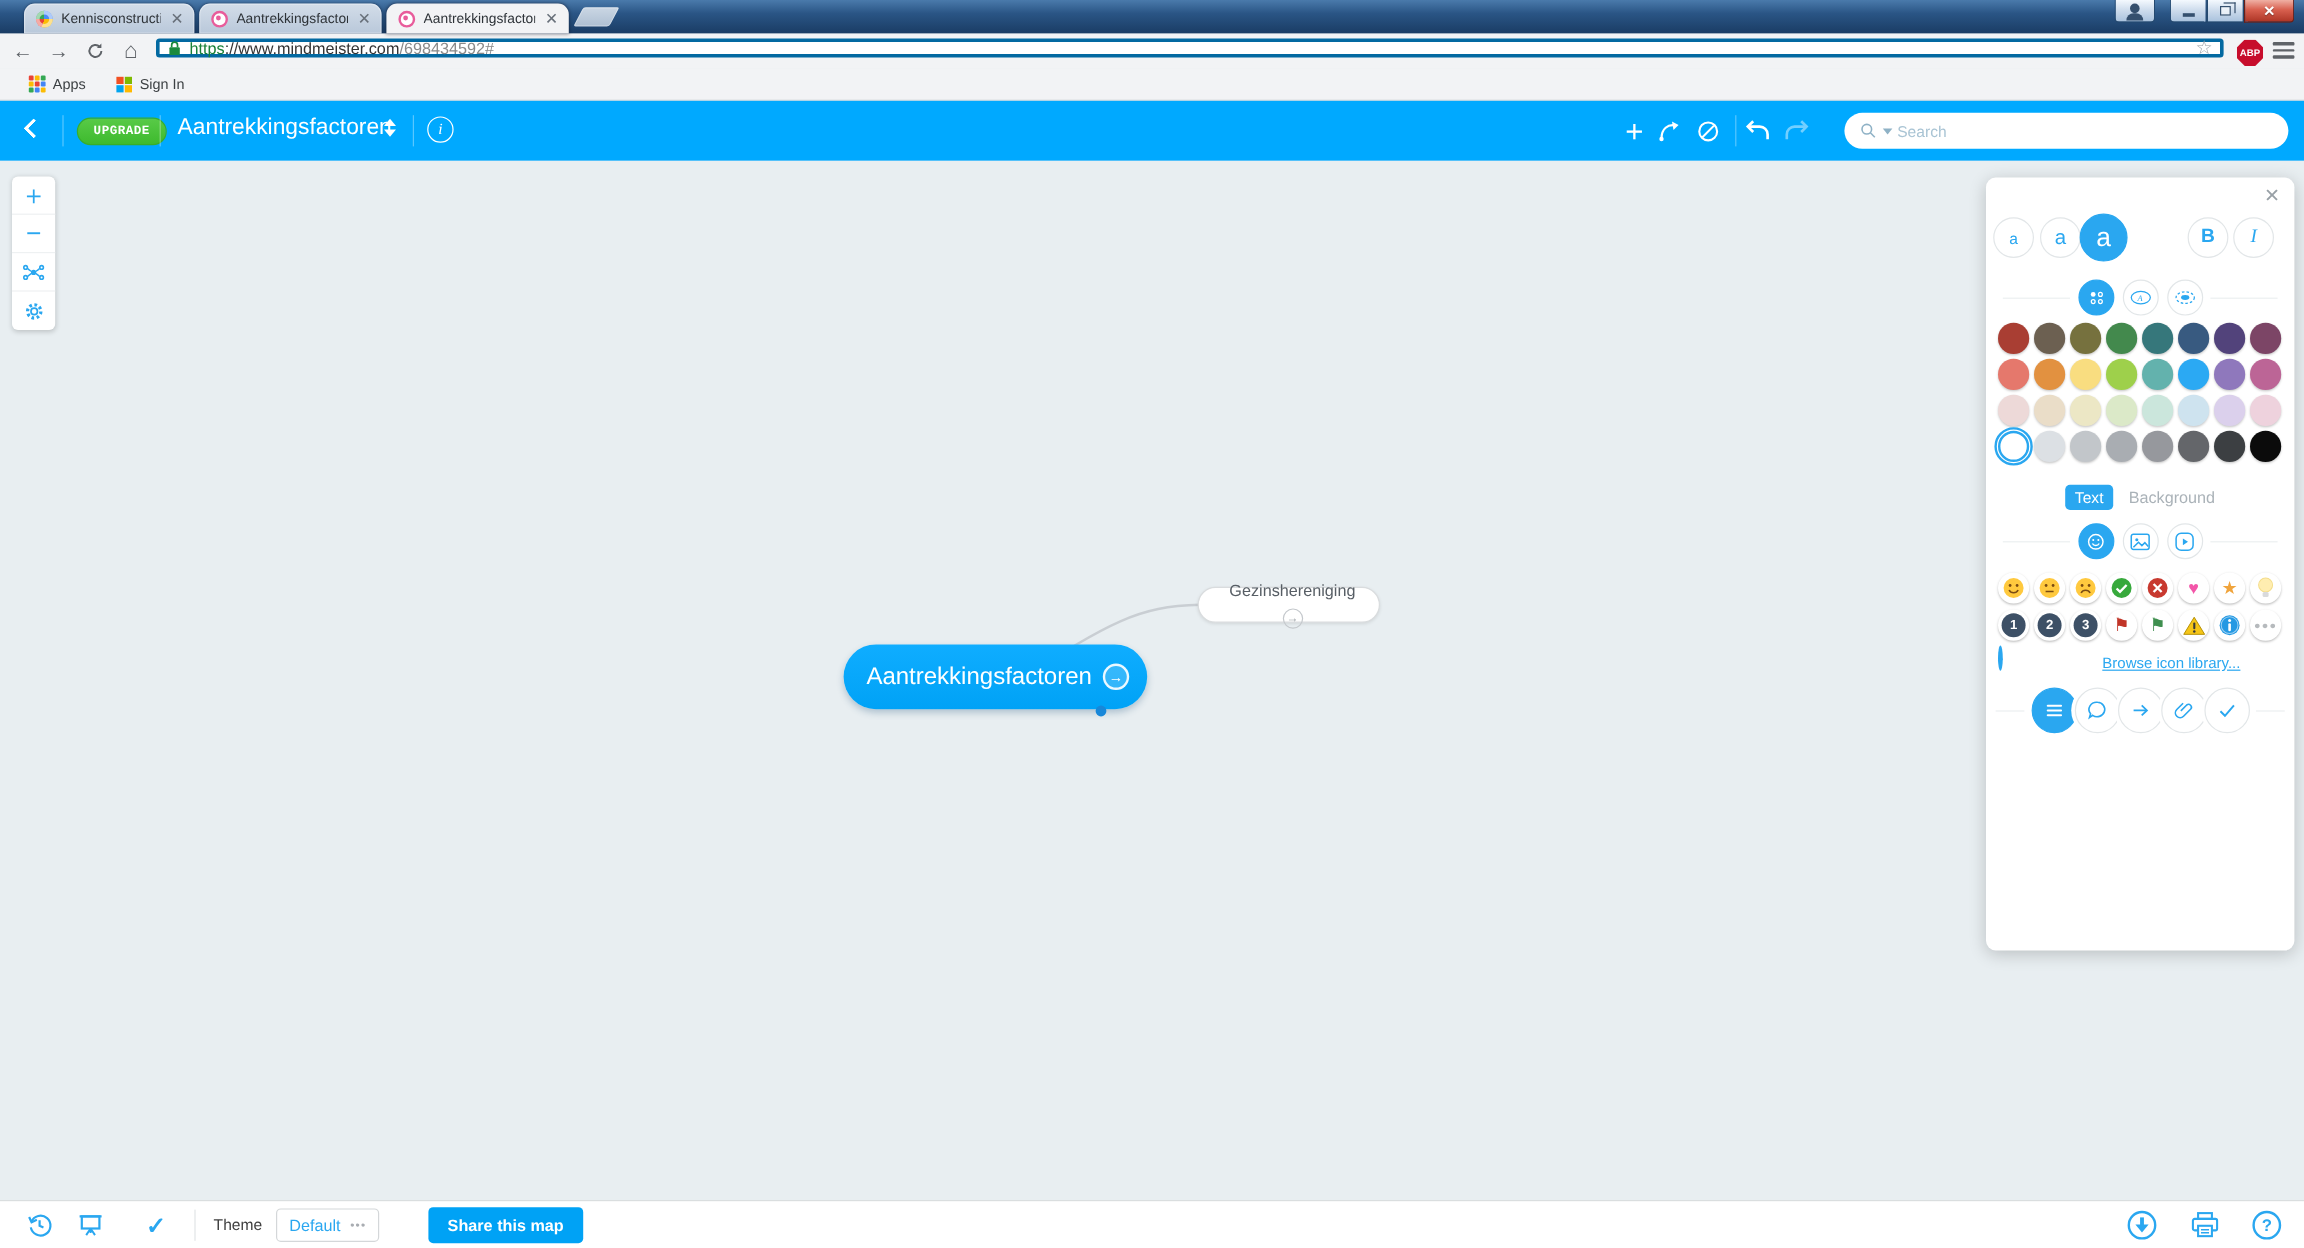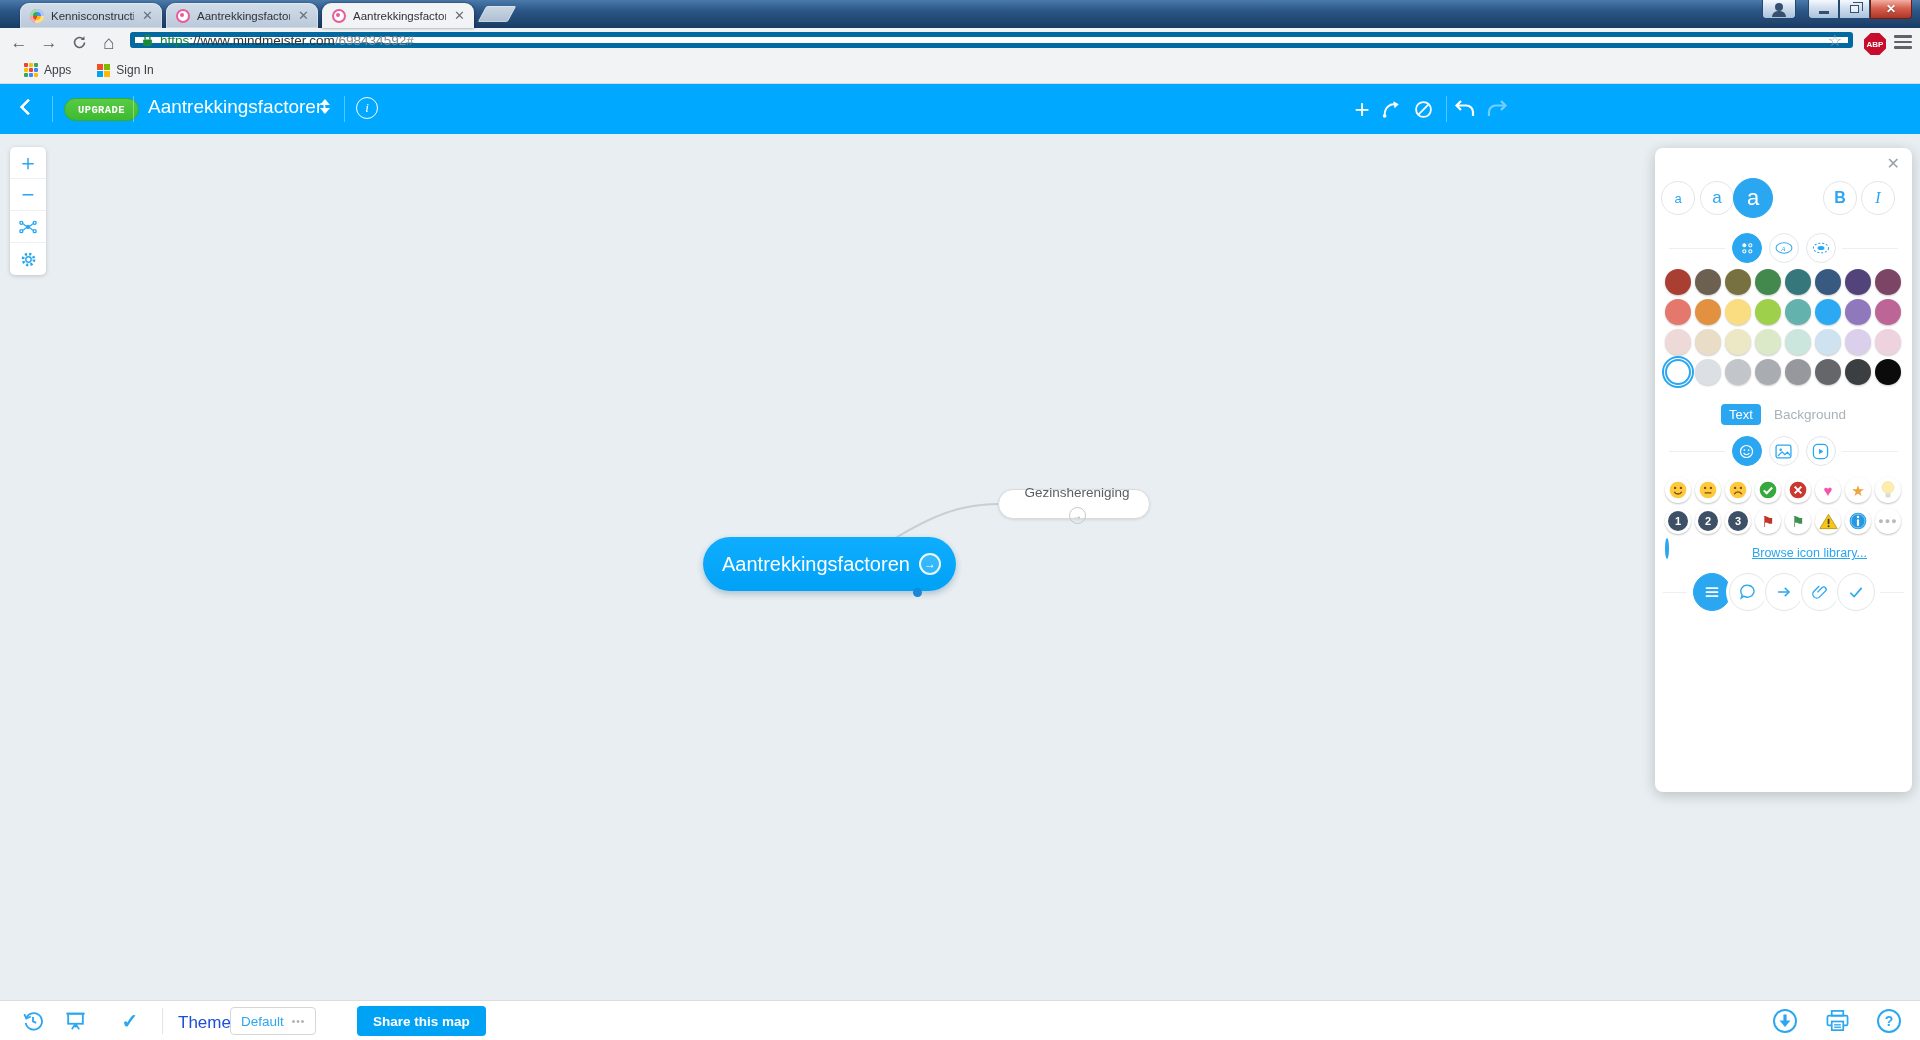--- a/index.html
+++ b/index.html
@@ -36,21 +36,21 @@
   .ico-restore { width:9px; height:8px; border:1.5px solid #35506e; position:relative; background:rgba(255,255,255,.6); }
   .ico-restore::before { content:""; position:absolute; left:2px; top:-4px; width:9px; height:8px; border:1.5px solid #35506e; border-bottom:none; border-left:none; }
   .ico-x { font-size:12px; font-weight:bold; line-height:1; text-shadow:0 1px 1px rgba(0,0,0,.4); }
   .ico-user { width:8px; height:8px; border-radius:50%; background:#35506e; position:relative; top:-2px; }
   .ico-user::after { content:""; position:absolute; left:-3px; top:8px; width:14px; height:6px; border-radius:7px 7px 0 0; background:#35506e; }
 
   
   .navrow { position:absolute; left:0; top:28px; width:1920px; height:29px; background:#f2f3f5; }
   .navbtn { position:absolute; top:0; height:29px; display:flex; align-items:center; justify-content:center; color:#5f6368; font-size:17px; }
   .urlbar { position:absolute; left:130px; top:4px; width:1723px; height:16px; background:#fff;
-    border:5px solid #0369a1; border-radius:3px; display:flex; align-items:center; padding:0 6px; gap:6px; font-size:13.5px; }
+    border:3px solid #0369a1; border-radius:3px; display:flex; align-items:center; padding:0 6px; gap:6px; font-size:13.5px; }
   .url-scheme { color:#188038; }
   .url-host { color:#333; }
   .url-path { color:#8a8a8a; }
   .url-star { margin-left:auto; color:#9aa0a6; font-size:16px; }
   .abp { position:absolute; right:34px; top:5px; width:22px; height:22px; background:#c70d2c;
     clip-path:polygon(30% 0,70% 0,100% 30%,100% 70%,70% 100%,30% 100%,0 70%,0 30%);
     color:#fff; font-size:8px; font-weight:bold; display:flex; align-items:center; justify-content:center; }
   .menu-burger { position:absolute; right:8px; top:7px; width:18px; display:flex; flex-direction:column; gap:3px; }
   .menu-burger span { height:2.5px; background:#5f6368; border-radius:1px; }
 
@@ -164,21 +164,21 @@
   .fp-notes .wand { position:absolute; left:44px; bottom:10px; }
   .fp-notes .fp-link { position:absolute; right:15px; bottom:13px; }
 
   .noicon { border:2px solid #2aa7f0; border-radius:50%; position:relative; }
   .noicon::after { content:""; position:absolute; left:-2px; right:-2px; top:50%; height:2px; background:#2aa7f0; transform:rotate(-45deg); }
 
   
   .bottombar { position:absolute; left:0; bottom:0; width:1920px; height:40px; background:#fff; border-top:1px solid #dadedf; }
   .bb-ic { position:absolute; top:0; height:40px; display:flex; align-items:center; justify-content:center; color:#2aa7f0; }
   .bb-sep { position:absolute; left:162px; top:7px; width:1px; height:26px; background:#e2e5e7; }
-  .bb-theme { position:absolute; left:178px; top:12px; font-size:17px; color:#1d4ed8; }
+  .bb-theme { position:absolute; left:178px; top:12px; font-size:13px; color:#404040; }
   .bb-default { position:absolute; left:230px; top:6px; height:28px; padding:0 10px; border:1px solid #d4d7d9; border-radius:4px;
     background:#fff; display:flex; align-items:center; gap:8px; font-size:13.5px; color:#2aa7f0; }
   .bb-default .dots { color:#a9adb2; font-size:10px; letter-spacing:1px; }
   .bb-share { position:absolute; left:357px; top:5px; height:30px; padding:0 16px; border-radius:4px; background:#00a2f5;
     color:#fff; font-size:13.5px; font-weight:bold; display:flex; align-items:center; }
   .checkmark { color:#2aa7f0; font-size:20px; font-weight:bold; }
 </style>
 </head>
 <body>
 
@@ -307,20 +307,28 @@
       <svg width="24" height="24" viewBox="0 0 24 24">
         <path d="M8 4 L3.5 8.5 L8 13" fill="none" stroke="#fff" stroke-width="2.2"></path>
         <path d="M4 8.5 h9.5 a6.5 6.5 0 0 1 6.5 6.5 v4" fill="none" stroke="#fff" stroke-width="2.2"></path>
       </svg>
     </div>
     <div class="right-ic dim" style="left:1483px;">
       <svg width="24" height="24" viewBox="0 0 24 24">
         <path d="M16 4 L20.5 8.5 L16 13" fill="none" stroke="#fff" stroke-width="2.2"></path>
         <path d="M20 8.5 h-9.5 a6.5 6.5 0 0 0-6.5 6.5 v4" fill="none" stroke="#fff" stroke-width="2.2"></path>
       </svg>
+    </div>
+    <div class="searchbox">
+      <svg width="16" height="16" viewBox="0 0 24 24">
+        <circle cx="10" cy="10" r="6" fill="none" stroke="#8fb2c6" stroke-width="2"></circle>
+        <line x1="14.5" y1="14.5" x2="20" y2="20" stroke="#8fb2c6" stroke-width="2"></line>
+      </svg>
+      <span class="tri-dn"></span>
+      <input placeholder="Search" style="">
     </div>
   </div>
 
   <div class="canvas">
     <svg style="position:absolute;left:0;top:0;" width="1920" height="866">
       <path d="M 850 432 C 925 385 948 371 1000 370" fill="none" stroke="#c9ced3" stroke-width="2"></path>
     </svg>
 
     <div class="lefttools">
       <div class="lt-btn">

